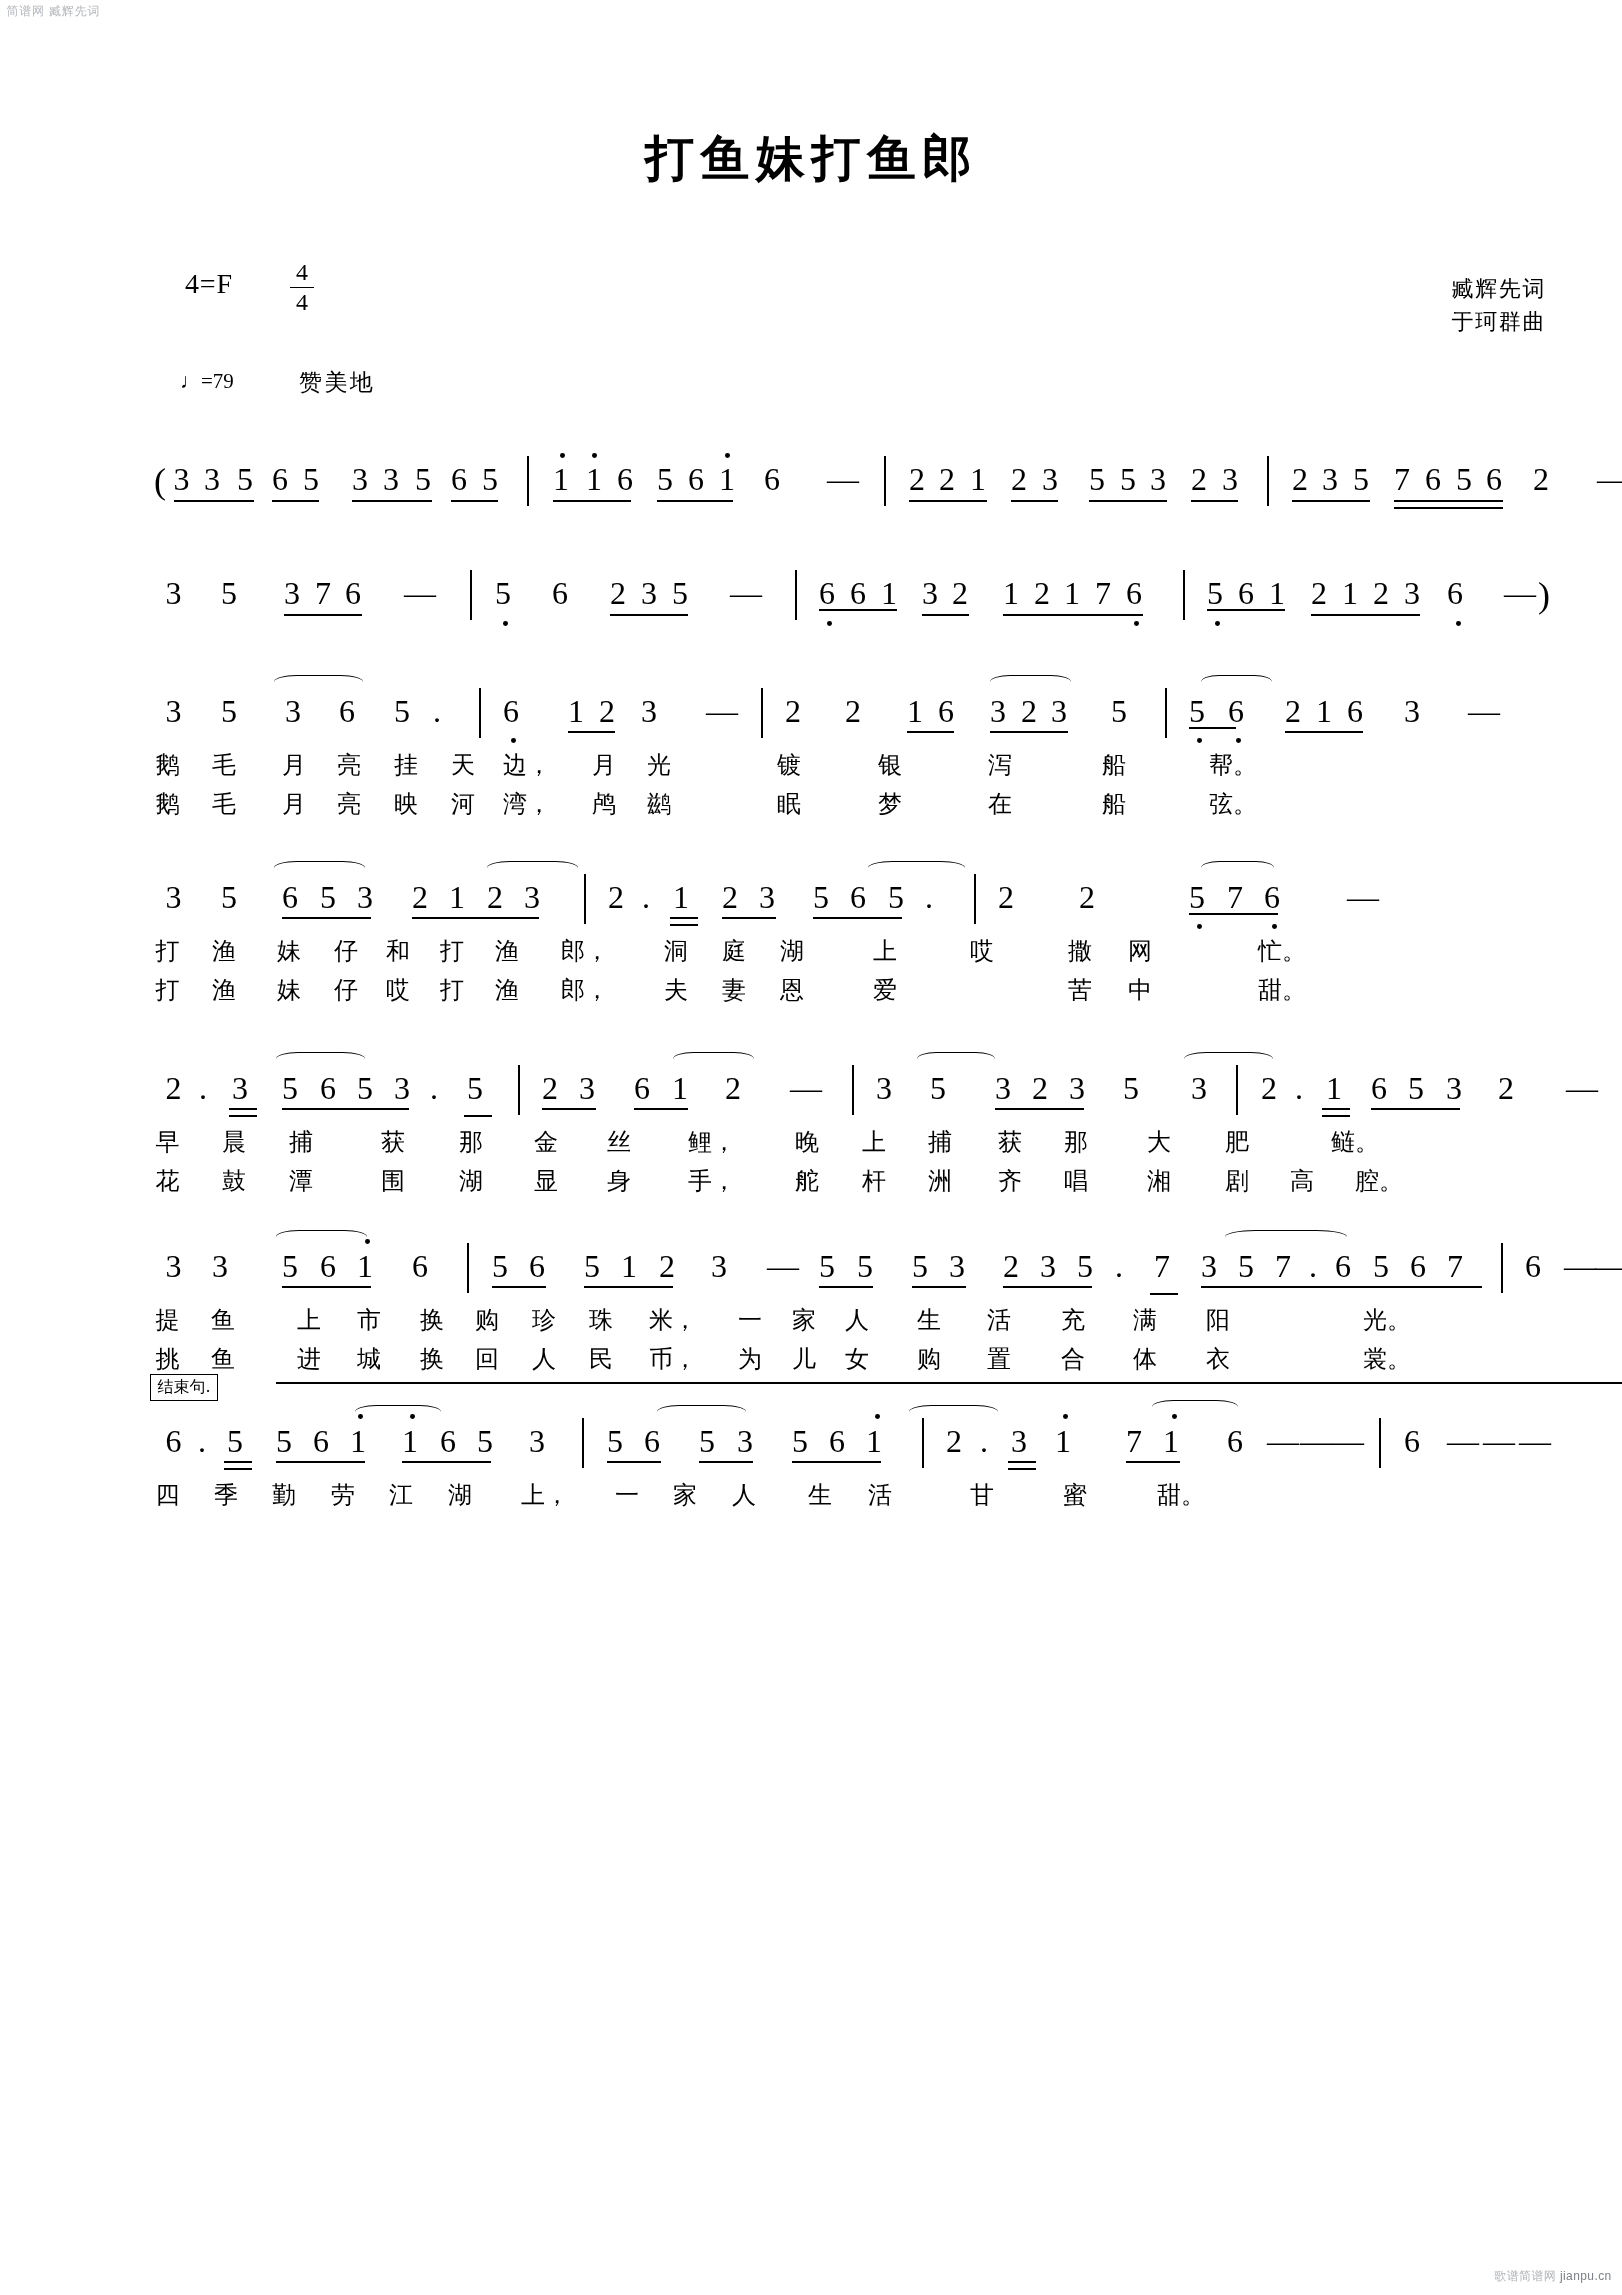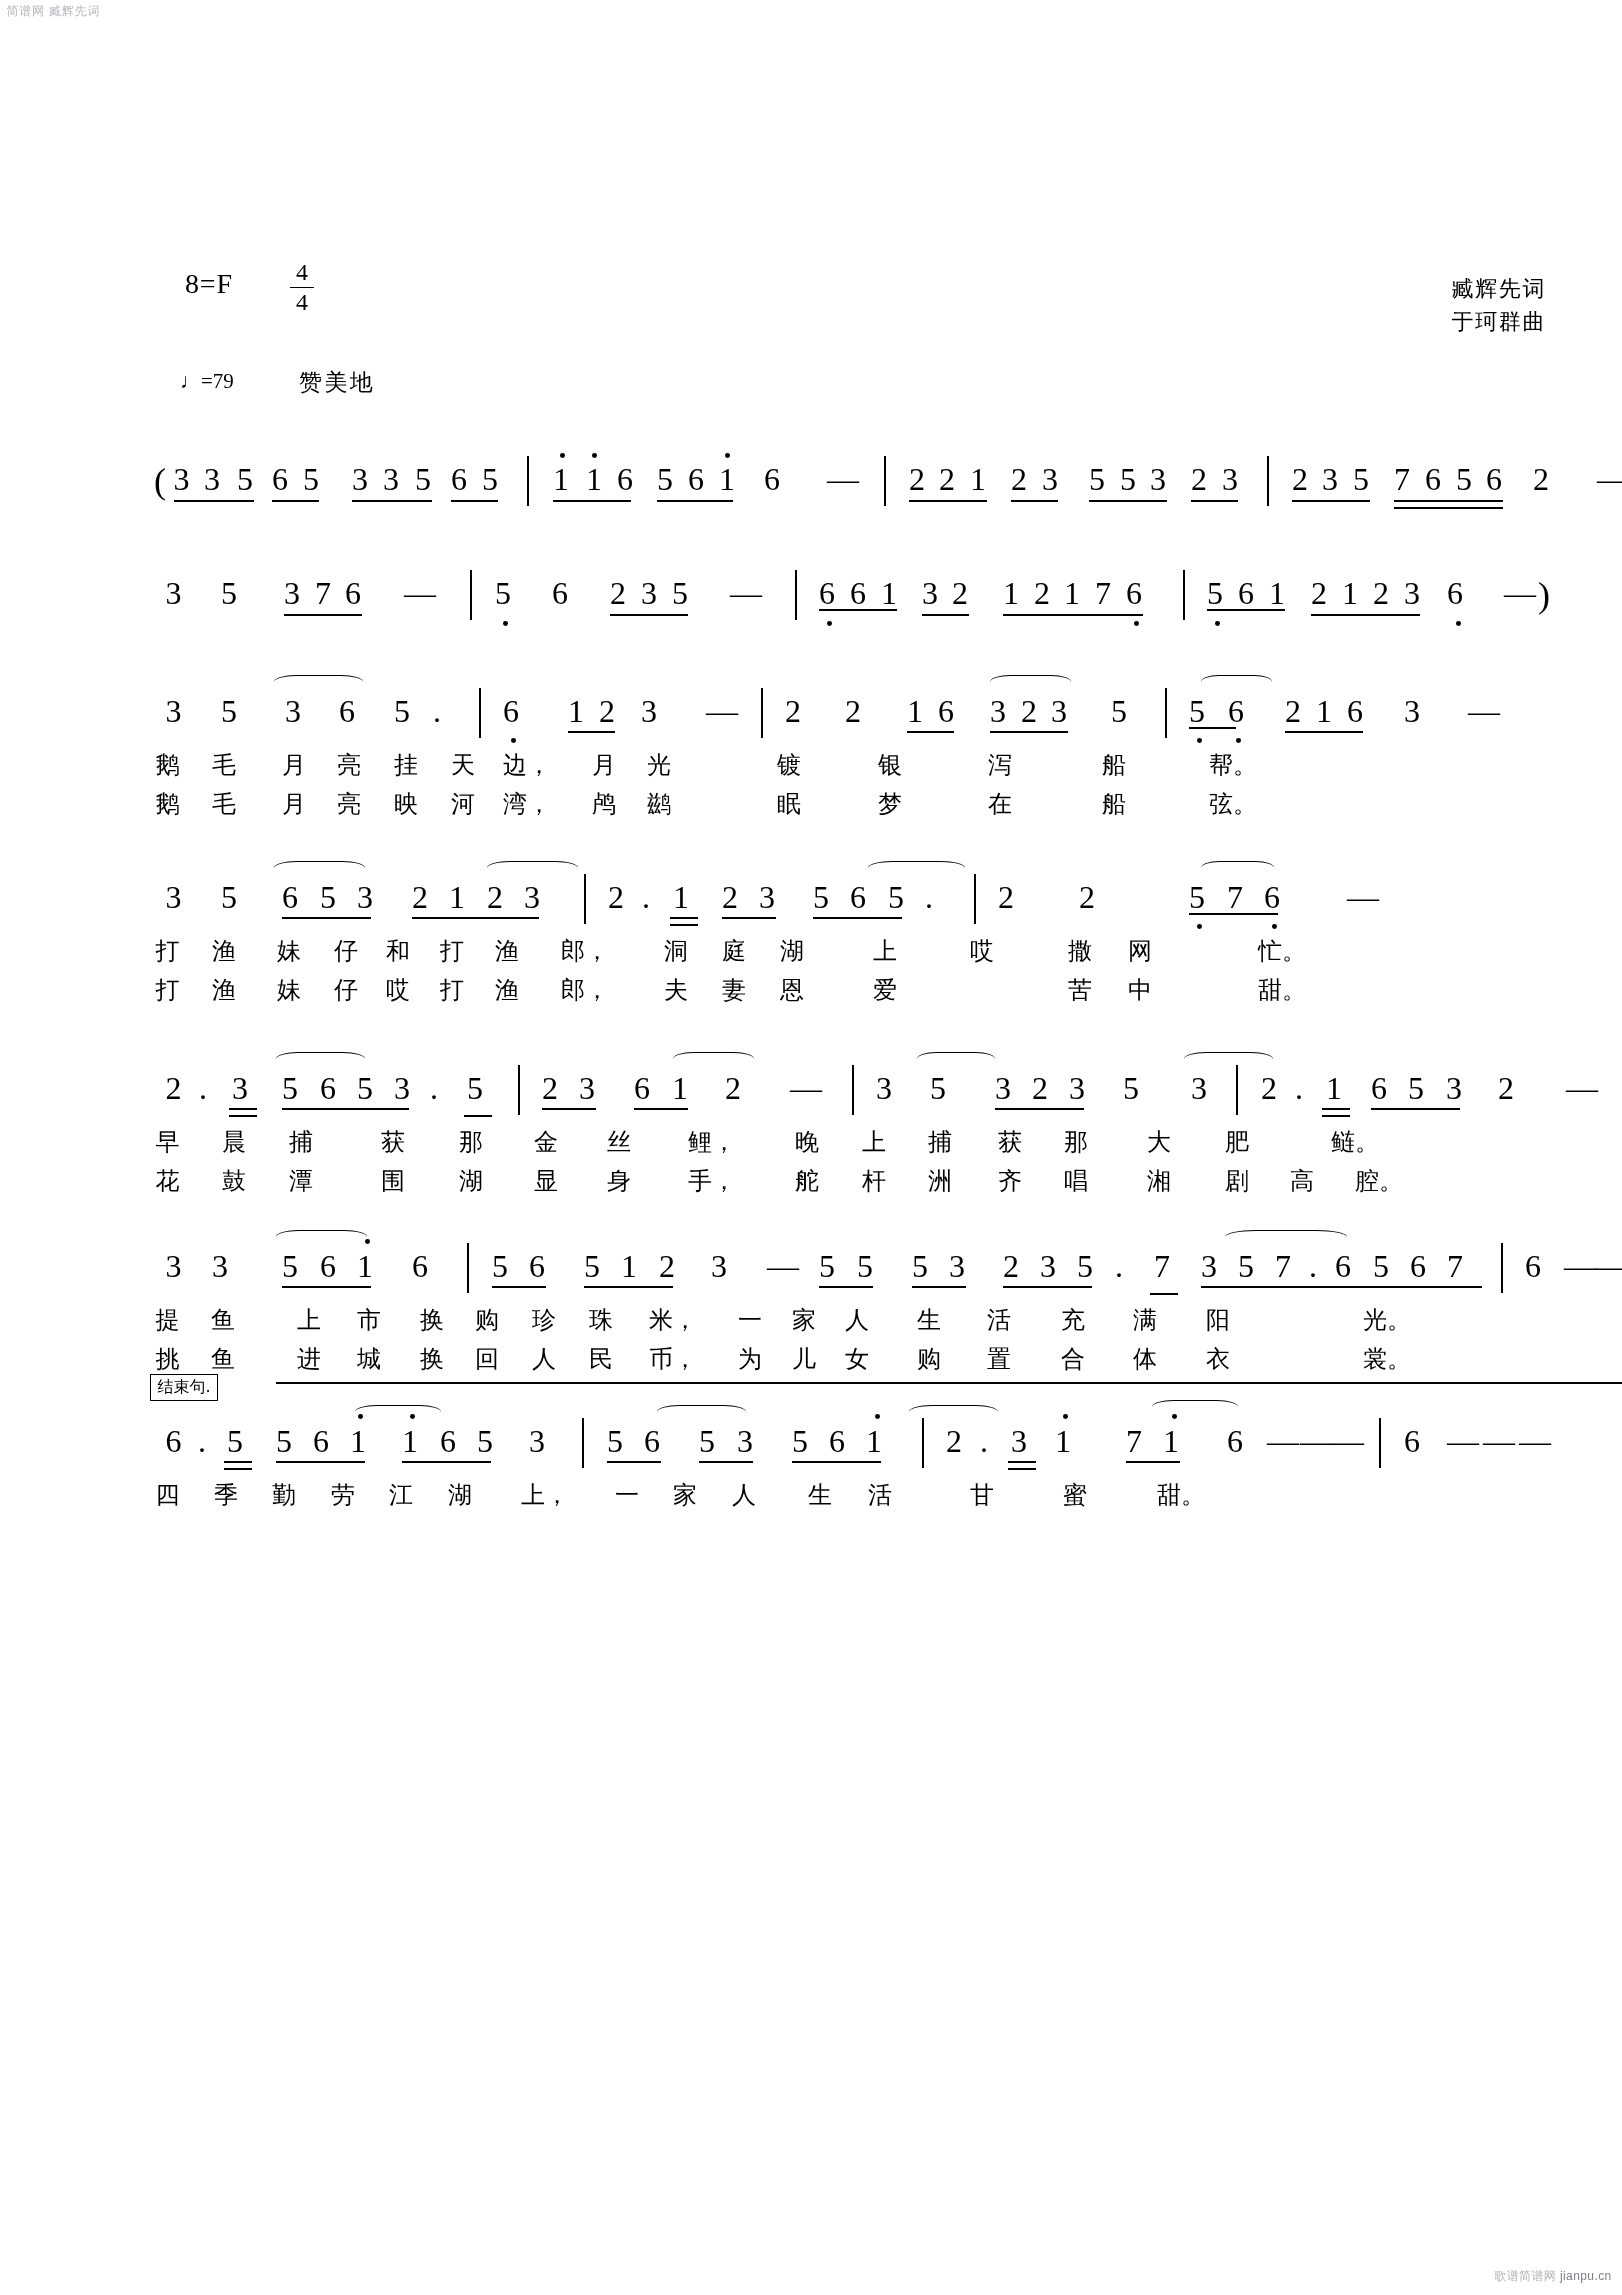--- a/index.html
+++ b/index.html
@@ -170,22 +170,23 @@
     background: #000;
   }
 </style>
 </head>
 <body>
 
 <div class="sheet">
 
   <div class="wm-topleft">简谱网 臧辉先词</div>
 
-
-  <div class="keysig">8=F</div>
+  <div class="title">打鱼妹打鱼郎</div>
+
+  <div class="keysig">4=F</div>
   <div class="timesig">
     <span class="num">4</span>
     <span class="bar"></span>
     <span class="num">4</span>
   </div>
 
   <div class="credits">
     <div>臧辉先词</div>
     <div>于珂群曲</div>
   </div>

